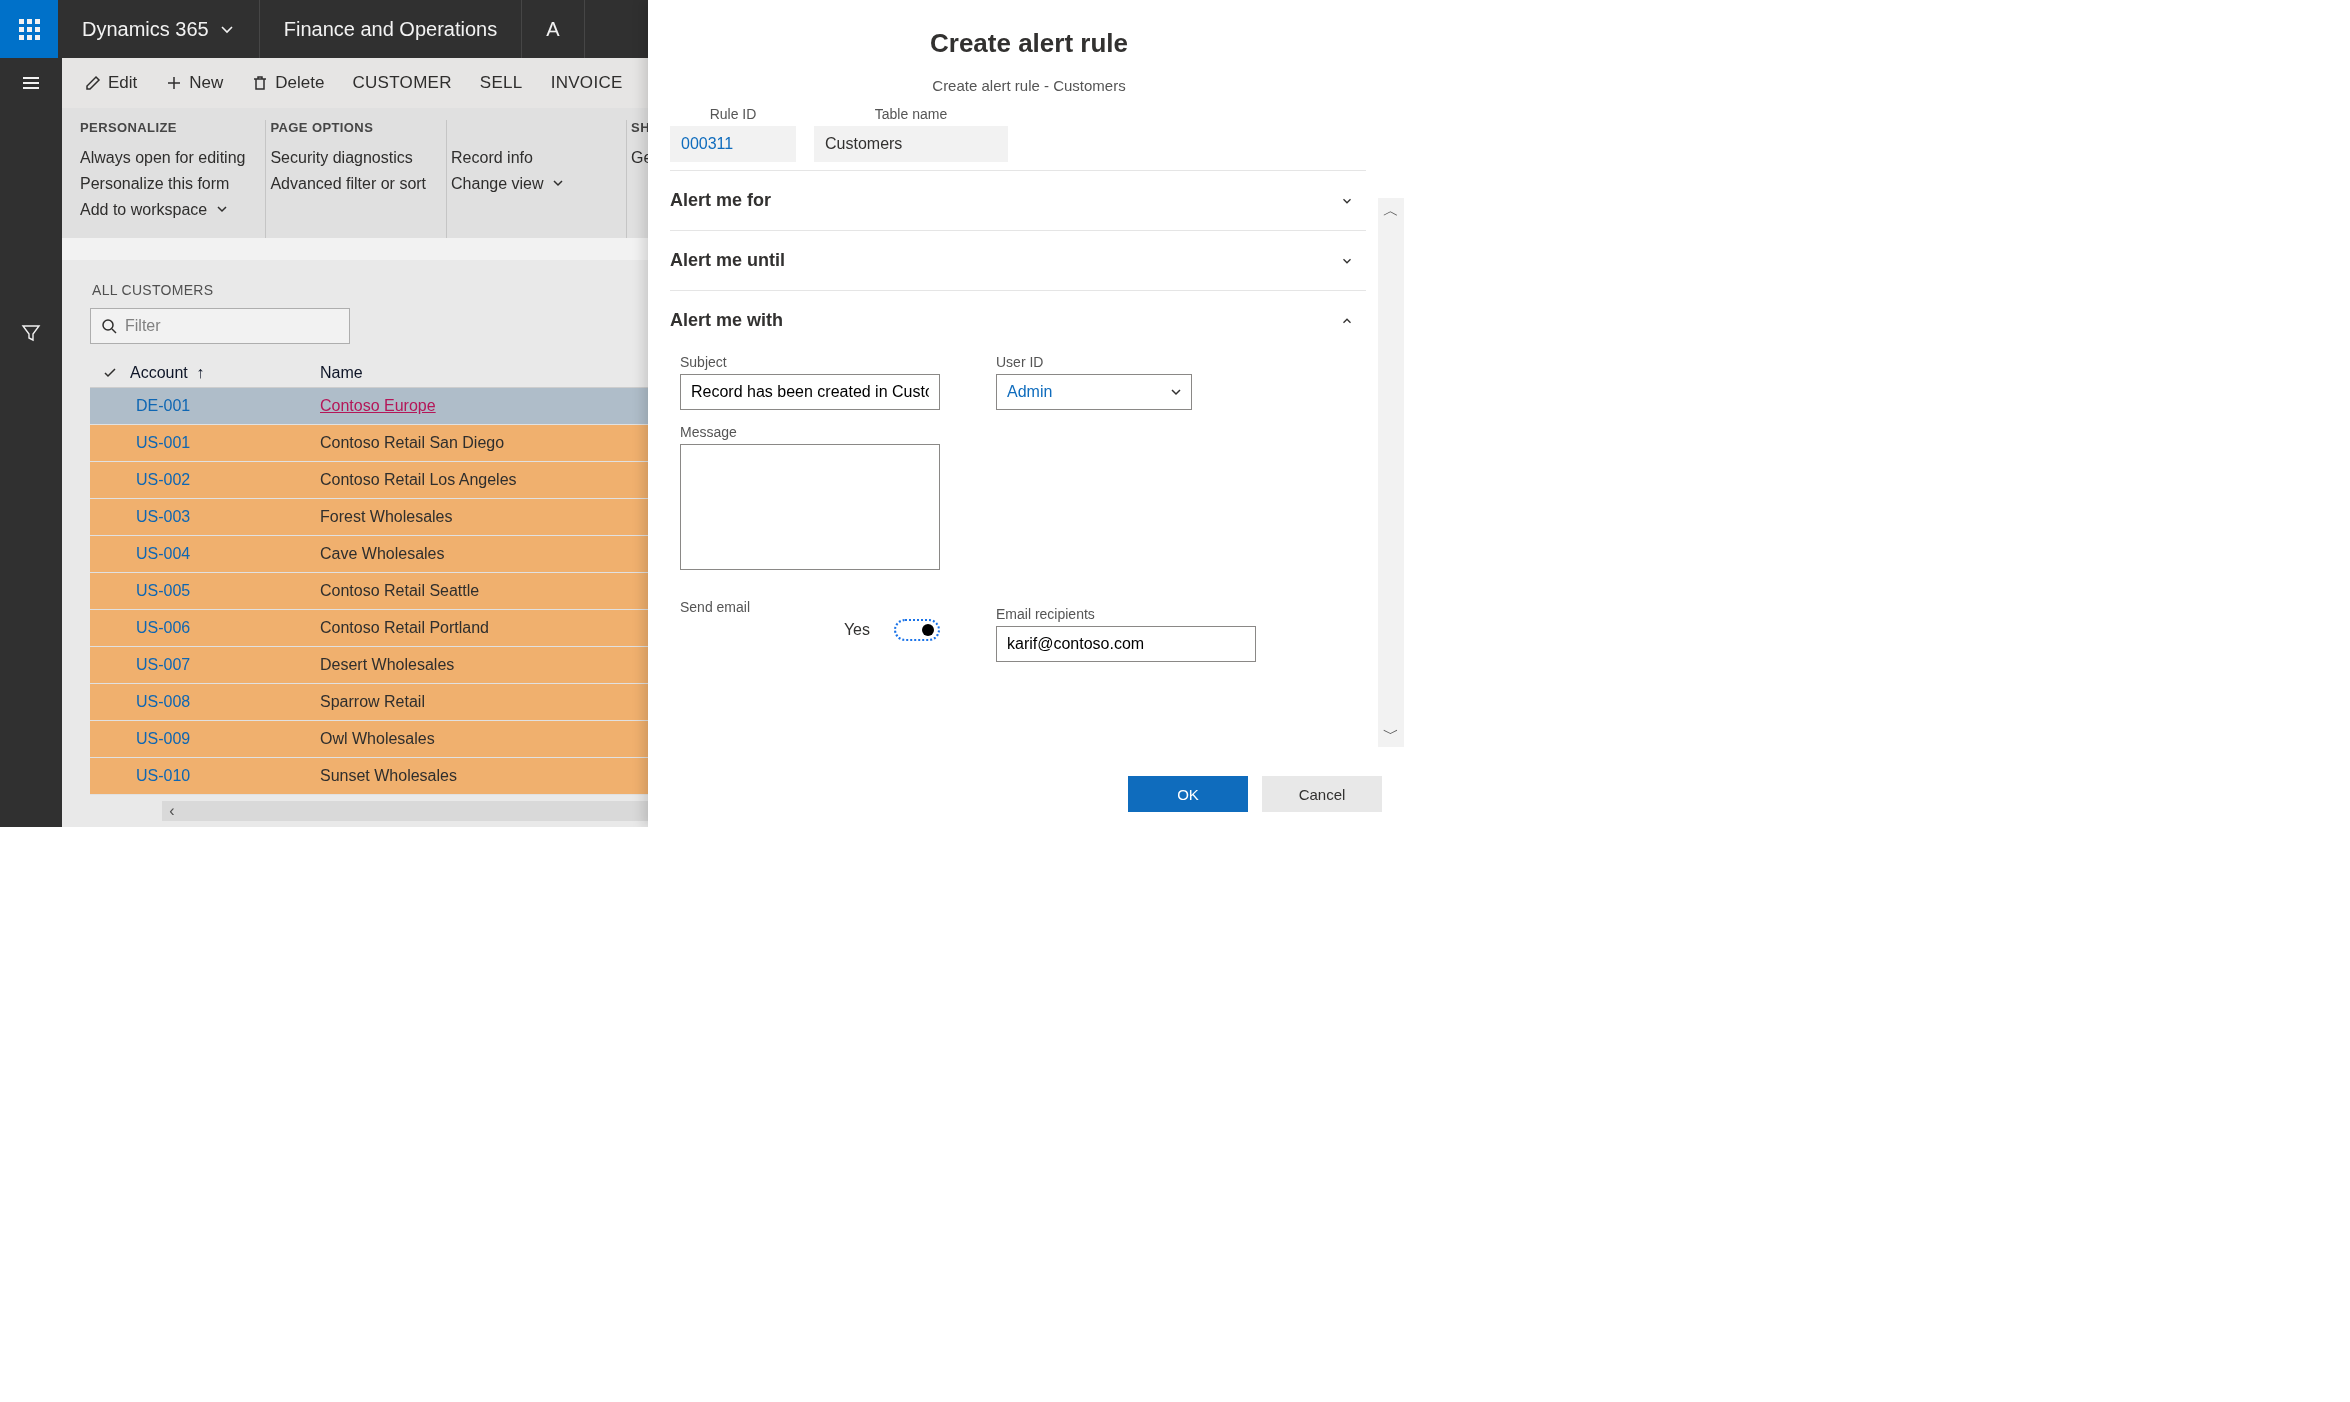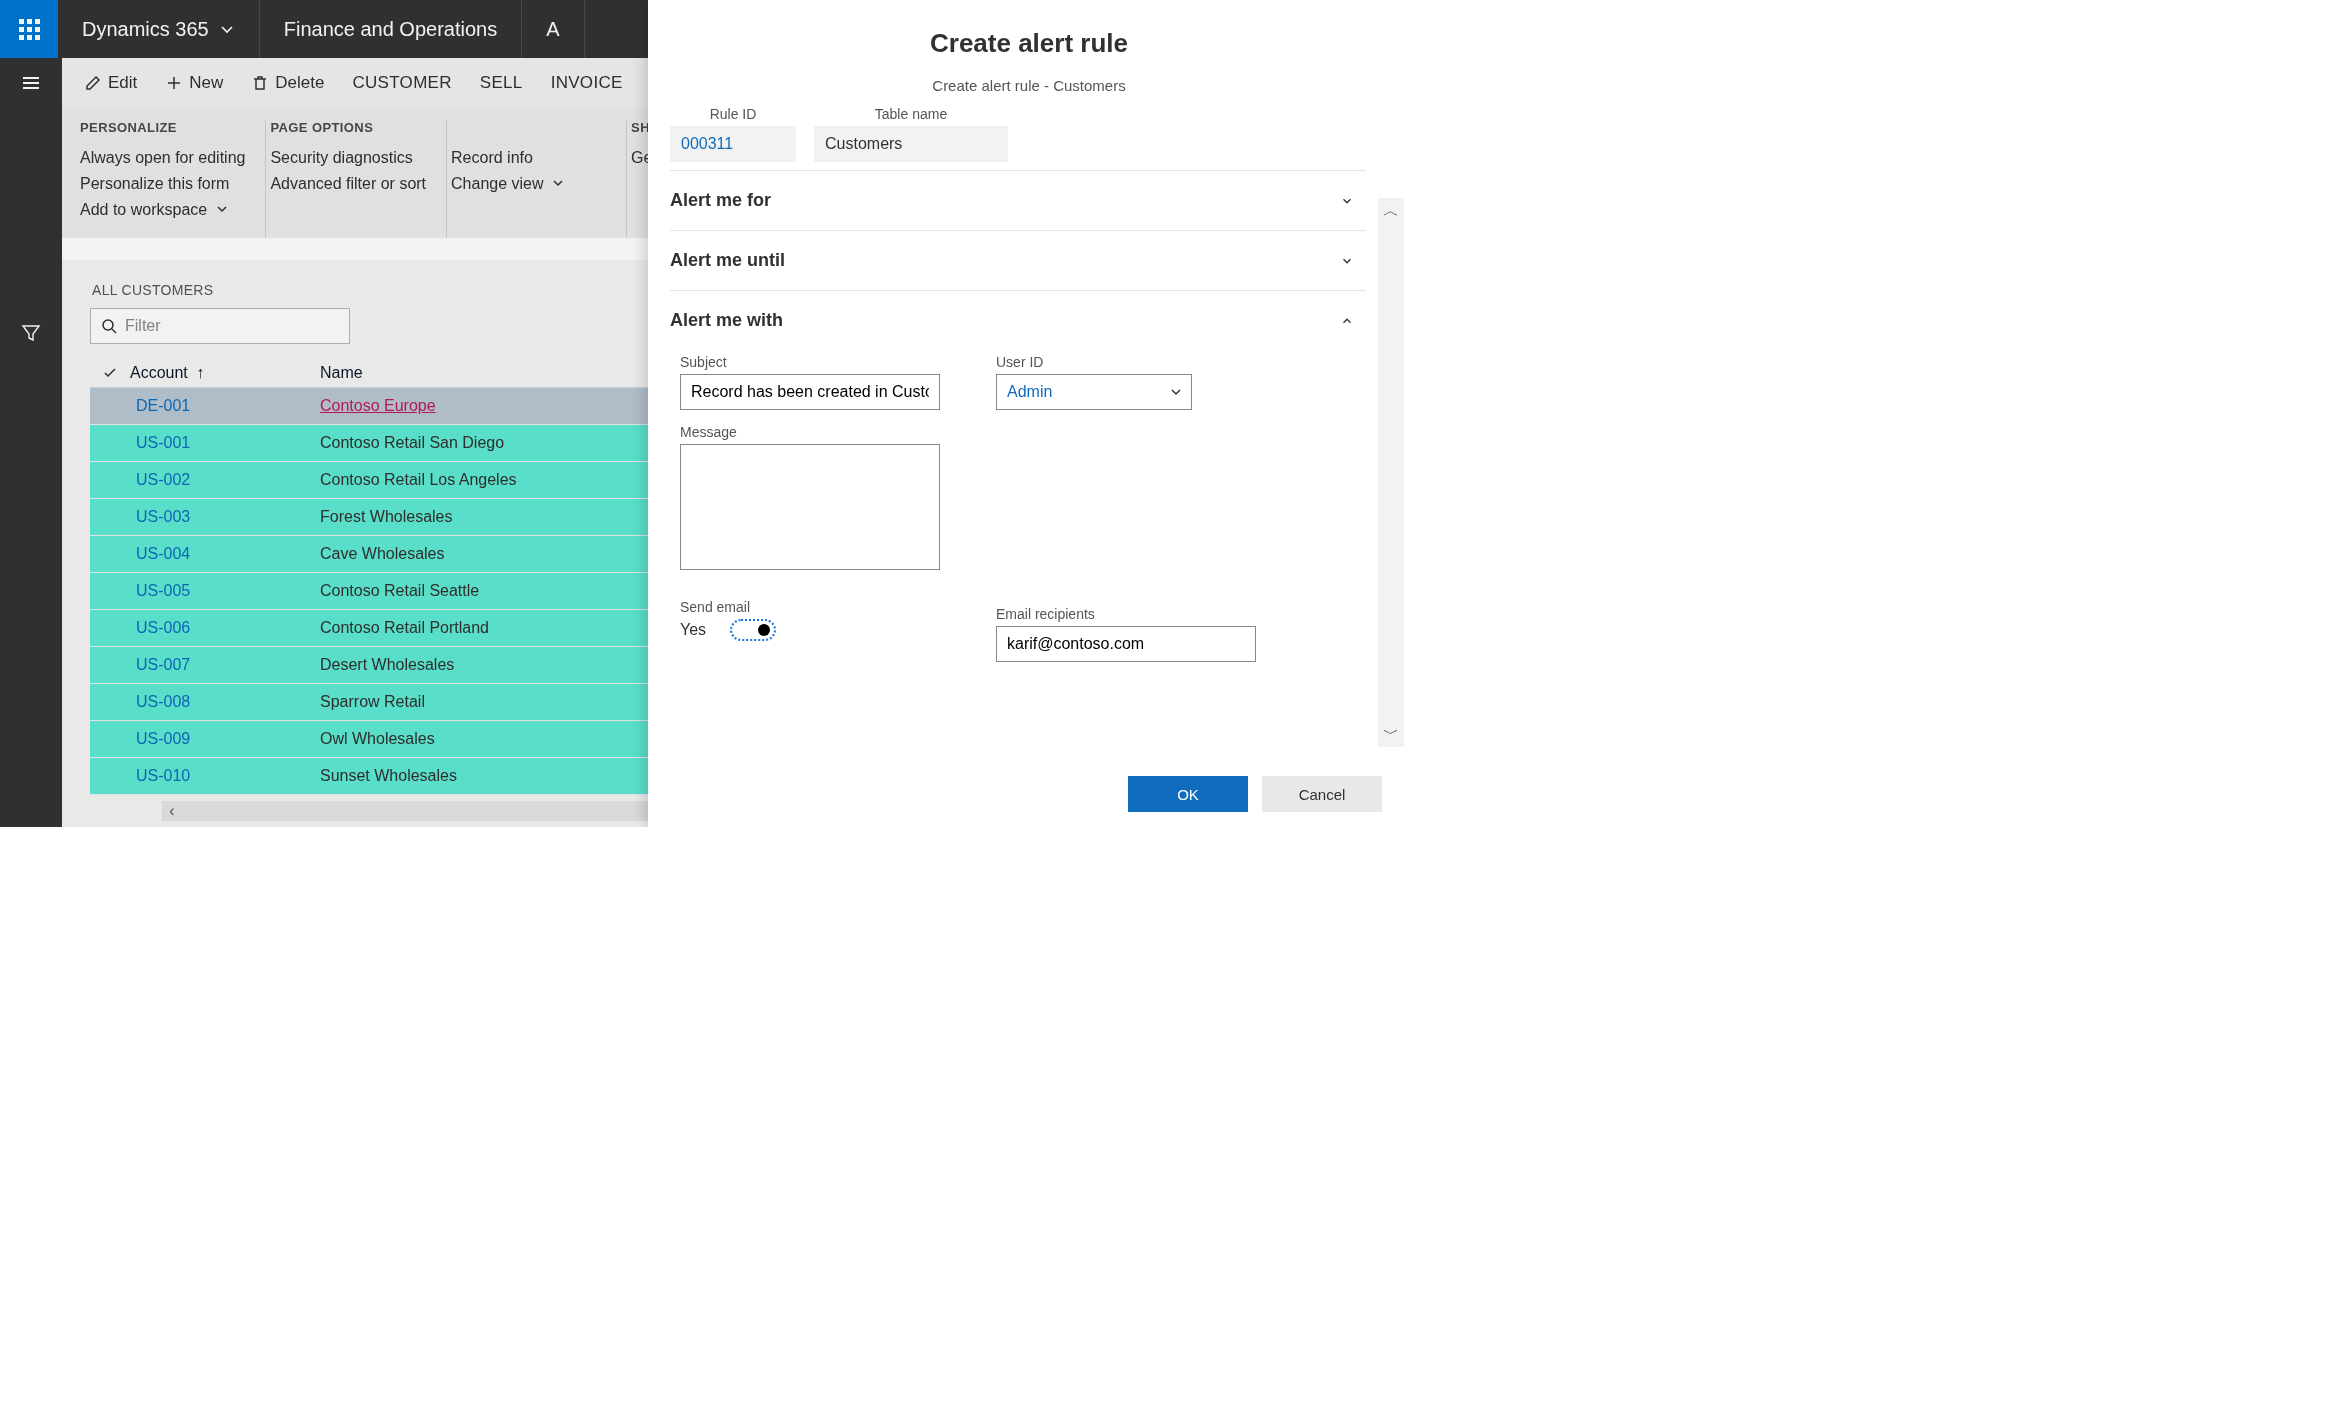--- a/index.html
+++ b/index.html
@@ -37,21 +37,21 @@
   .main { position: absolute; left: 62px; top: 260px; right: 0; bottom: 0; background: #f6f6f6; padding: 16px 10px 0 28px; overflow: hidden; }
   .grid-title { font-size: 14px; letter-spacing: .3px; color: #555; margin: 6px 0 10px 2px; }
   .filter-box { display: flex; align-items: center; border: 1px solid #b8b8b8; background: #fff; width: 260px; height: 36px; padding: 0 10px; color: #666; margin-bottom: 14px; }
   .table { width: 700px; }
   .thead { display: flex; align-items: center; height: 30px; font-size: 16px; color: #0f172a; background: #f6f6f6; border-bottom: 1px solid #d9d9d9; }
   .th-check { width: 40px; display: flex; align-items: center; justify-content: center; }
   .th-acct { width: 190px; }
   .th-name { flex: 1; }
   .th-inv  { width: 100px; text-align: left; }
   .tbody {}
-  .trow { display: flex; align-items: center; height: 37px; font-size: 16px; background: #5eead4; border-bottom: 1px solid #eee; }
+  .trow { display: flex; align-items: center; height: 37px; font-size: 16px; background: #fdba74; border-bottom: 1px solid #eee; }
   .trow .c-check { width: 40px; }
   .trow .c-acct { width: 190px; padding-left: 6px; }
   .trow .c-acct a { color: #0F6CBD; text-decoration: none; }
   .trow .c-name { flex: 1; color: #323130; }
   .trow.selected { background: #b9c8d4; }
   .trow.selected .c-name { color: #be185d; text-decoration: underline; }
   .hscroll { position: absolute; left: 100px; right: 20px; bottom: 6px; height: 20px; background: #e5e5e5; display: flex; align-items: center; }
   .hscroll .left-arrow { width: 20px; text-align: center; color: #555; }
 
   
@@ -71,21 +71,21 @@
   .sections { flex: 1; overflow-y: auto; padding: 0 6px 0 22px; margin-right: 38px;  }
   .section-head { display: flex; align-items: center; justify-content: space-between; height: 60px; border-top: 1px solid #e5e5e5; font-size: 18px; font-weight: 600; padding-right: 12px; cursor: pointer; }
   .section-content { padding: 4px 10px 20px 10px; display: flex; gap: 56px; flex-wrap: wrap; }
   .sec-col { display: flex; flex-direction: column; }
   .text-input { border: 1px solid #8a8886; height: 36px; padding: 0 10px; font-size: 16px; font-family: inherit; }
   .select-input { border: 1px solid #8a8886; height: 36px; padding: 0 30px 0 10px; font-size: 16px; color: #0F6CBD; display: flex; align-items: center; position: relative; background: #fff; }
   .select-input .chev-d { position: absolute; right: 8px; color: #555; }
   .textarea { border: 1px solid #8a8886; width: 260px; height: 126px; resize: none; font-family: inherit; font-size: 16px; padding: 6px 10px; }
   .toggle { width: 46px; height: 22px; background: #fff; border: 2px dotted #1a73e8; border-radius: 11px; position: relative; }
   .toggle .knob { position: absolute; width: 12px; height: 12px; background: #000; border-radius: 50%; top: 3px; right: 4px; }
-  .toggle-row { display: flex; align-items: center; gap: 24px; }
+  .toggle-row { display: flex; align-items: center; gap: 24px; justify-content: flex-end; }
 
   
   .fly-scroll { position: absolute; top: 198px; bottom: 80px; right: 6px; width: 26px; background: #f2f2f2; display: flex; flex-direction: column; align-items: center; justify-content: space-between; }
   .fly-scroll .arr { height: 26px; display: flex; align-items: center; justify-content: center; color: #555; cursor: pointer; }
 
   .fly-footer { height: 66px; display: flex; align-items: center; justify-content: flex-end; gap: 14px; padding: 0 28px; }
   .btn { height: 36px; min-width: 120px; display: flex; align-items: center; justify-content: center; font-size: 15px; border: none; cursor: pointer; }
   .btn-primary { background: #0F6CBD; color: #fff; }
   .btn-secondary { background: #e8e8e8; color: #323130; }
 

